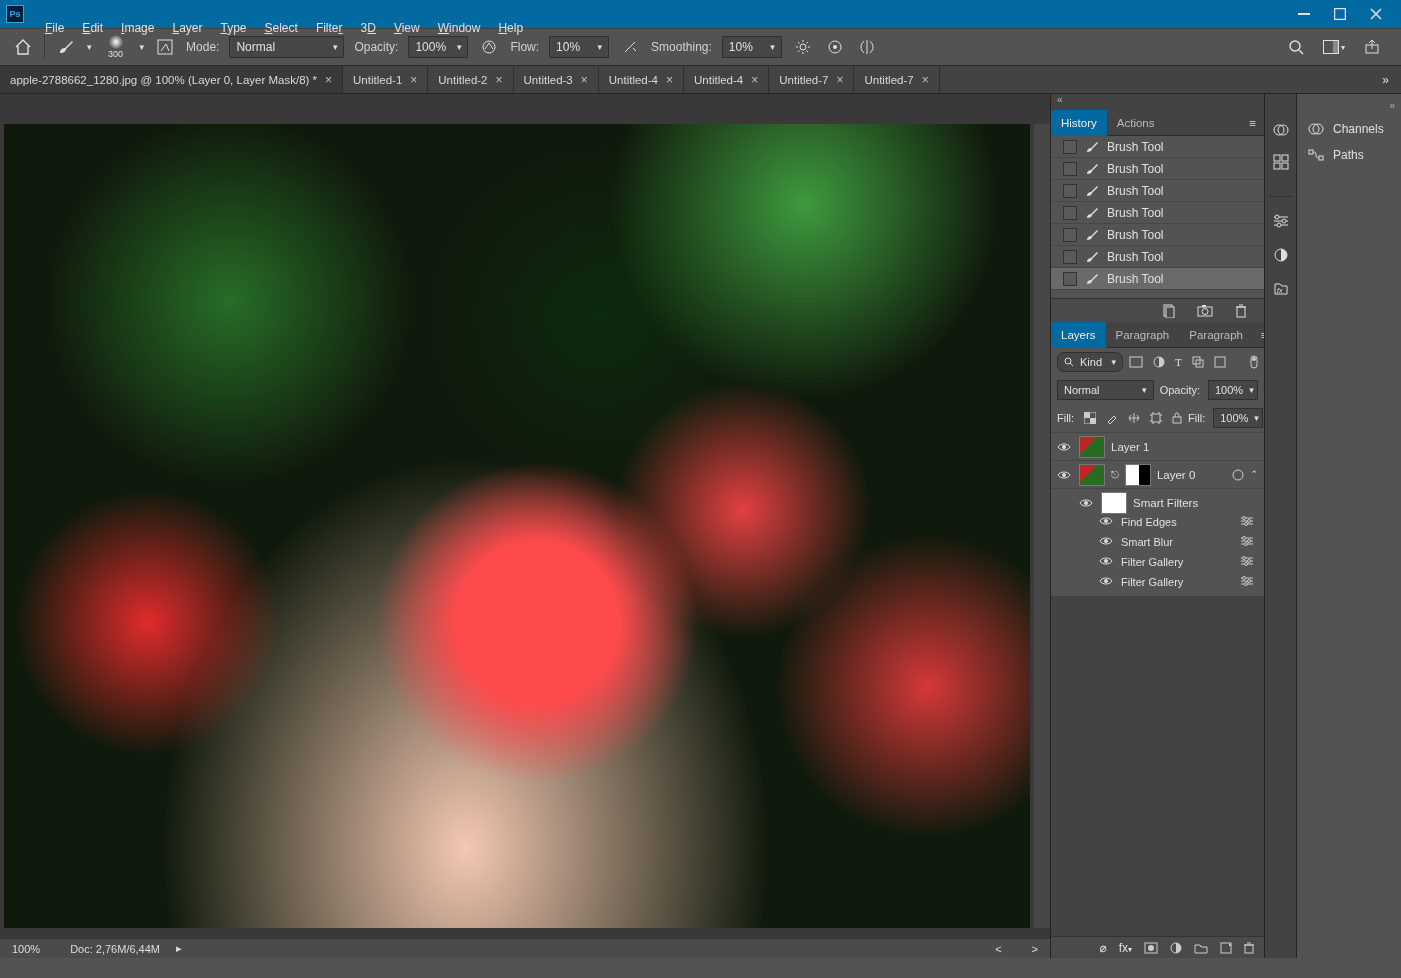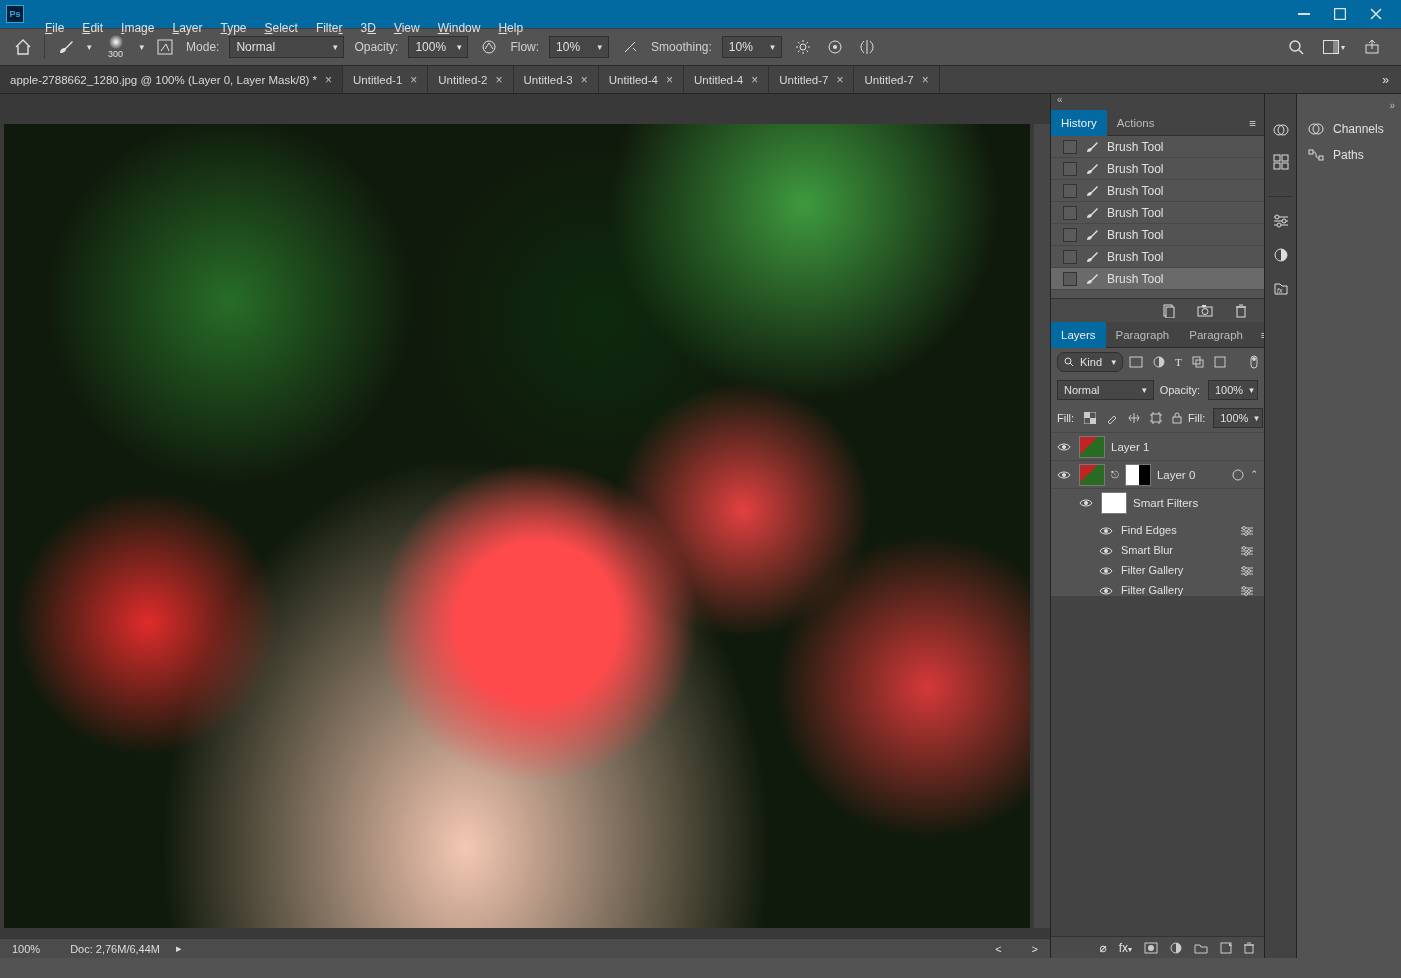--- a/index.html
+++ b/index.html
@@ -192,21 +192,21 @@
   .layer-item.indent{ padding-left: 28px;}
   .eye{ width:16px;text-align:center;}
   .thumb{
     width:26px;height:22px;background:#222;
     border:1px solid #777;
     background: linear-gradient(135deg,#c02424 40%,#2a6b24 40%);
   }
   .thumb.white{ background:#fff;}
   .thumb.mask{ background:linear-gradient(90deg,#fff 55%,#000 55%);}
   .filter-row{
-    height:20px;display:flex;align-items:flex-end;
+    height:20px;display:flex;align-items:flex-start;
     padding-left:48px; gap:8px;
     font-size:11px;
   }
   .filter-row .slider{ margin-left:auto; padding-right:10px;}
   .layers-foot{
     flex:1;
   }
   .layers-bottom{
     height:22px;background:#4a4a4a;
     border-top:1px solid #333;

